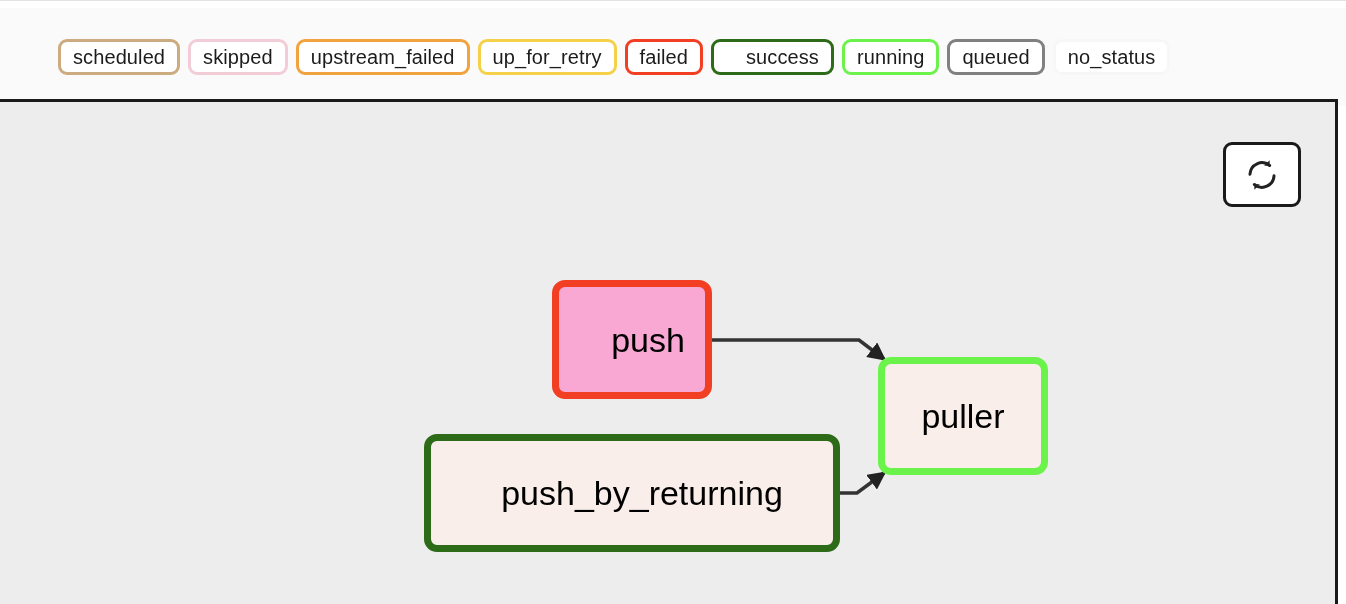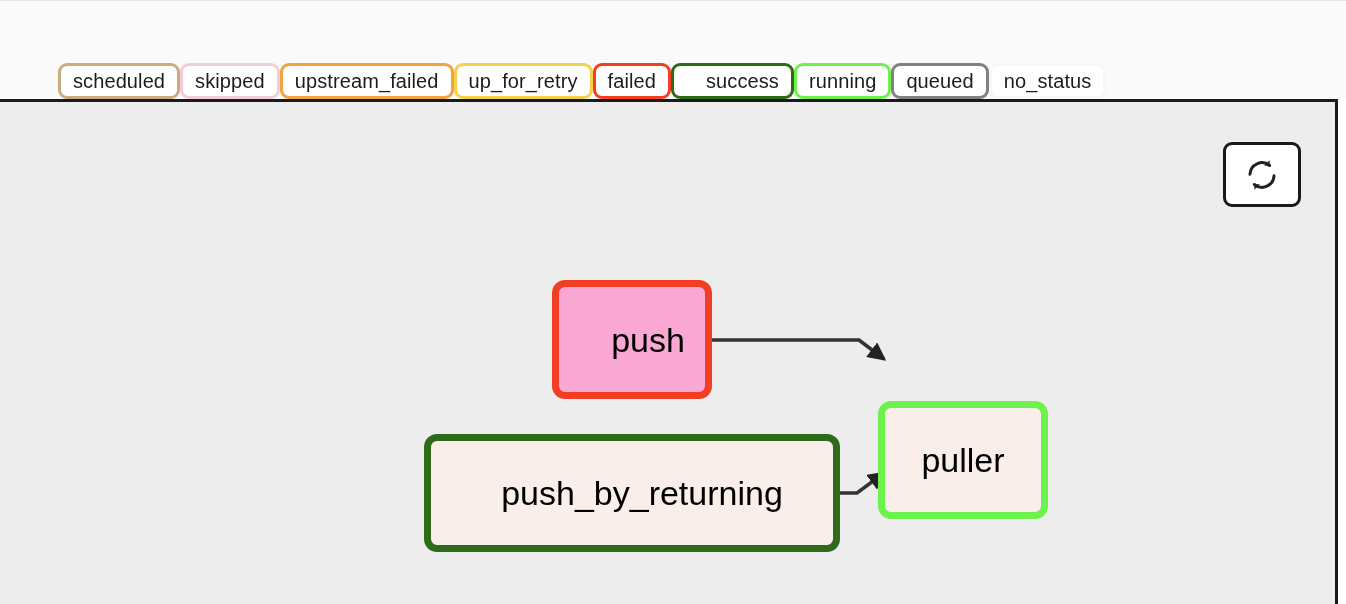--- a/index.html
+++ b/index.html
@@ -20,28 +20,29 @@
     position: absolute;
     top: 0; left: 0;
     width: 1346px;
     height: 1px;
     background: #e3e3e3;
   }
 
   
   #legend-bar {
     position: absolute;
-    top: 1px; left: 0;
+    top: 8px; left: 0;
     width: 1346px;
     height: 98px;
     background: #fafafa;
     box-sizing: border-box;
     display: flex;
-    align-items: flex-end;
+    align-items: center;
     padding-left: 58px;
+    gap: 8px;
   }
   .legend-chip {
     box-sizing: border-box;
     height: 36px;
     display: flex;
     align-items: center;
     justify-content: center;
     padding: 0 12px;
     border-radius: 9px;
     border-style: solid;
@@ -164,21 +165,21 @@
 
     <path d="M 840 391 L 857 391 L 884 371" fill="none" stroke="#333333" stroke-width="3.5" marker-end="url(#arrow-head)"></path>
   </svg>
 
   <div class="task-node" id="node-push" style="border-color: rgb(242, 63, 36); background: #f9a8d4; padding-left: 32px;">
     <span>push</span>
   </div>
   <div class="task-node" id="node-push_by_returning" style="border-color: rgb(45, 107, 25); background: rgb(250, 238, 234);">
     <span>push_by_returning</span>
   </div>
-  <div class="task-node" id="node-puller" style="border-color: rgb(108, 243, 75); background: rgb(250, 238, 234); margin-top: 44px;">
+  <div class="task-node" id="node-puller" style="border-color: rgb(108, 243, 75); background: rgb(250, 238, 234);">
     <span>puller</span>
   </div>
 
   <button id="refresh-button" title="refresh">
     <span>
       <svg width="34" height="34" viewBox="0 0 24 24" fill="none" stroke="#222222" stroke-width="2.1" stroke-linecap="round" stroke-linejoin="round">
         <path d="M20.5 12.5a8.5 8.5 0 0 1-13.9 6.2"></path>
         <path d="M3.5 11.5a8.5 8.5 0 0 1 13.9-6.2"></path>
         <polyline points="17.4 1.6 17.4 5.5 13.5 5.5" fill="#222222" stroke="none"></polyline>
         <polyline points="6.6 22.4 6.6 18.5 10.5 18.5" fill="#222222" stroke="none"></polyline>

